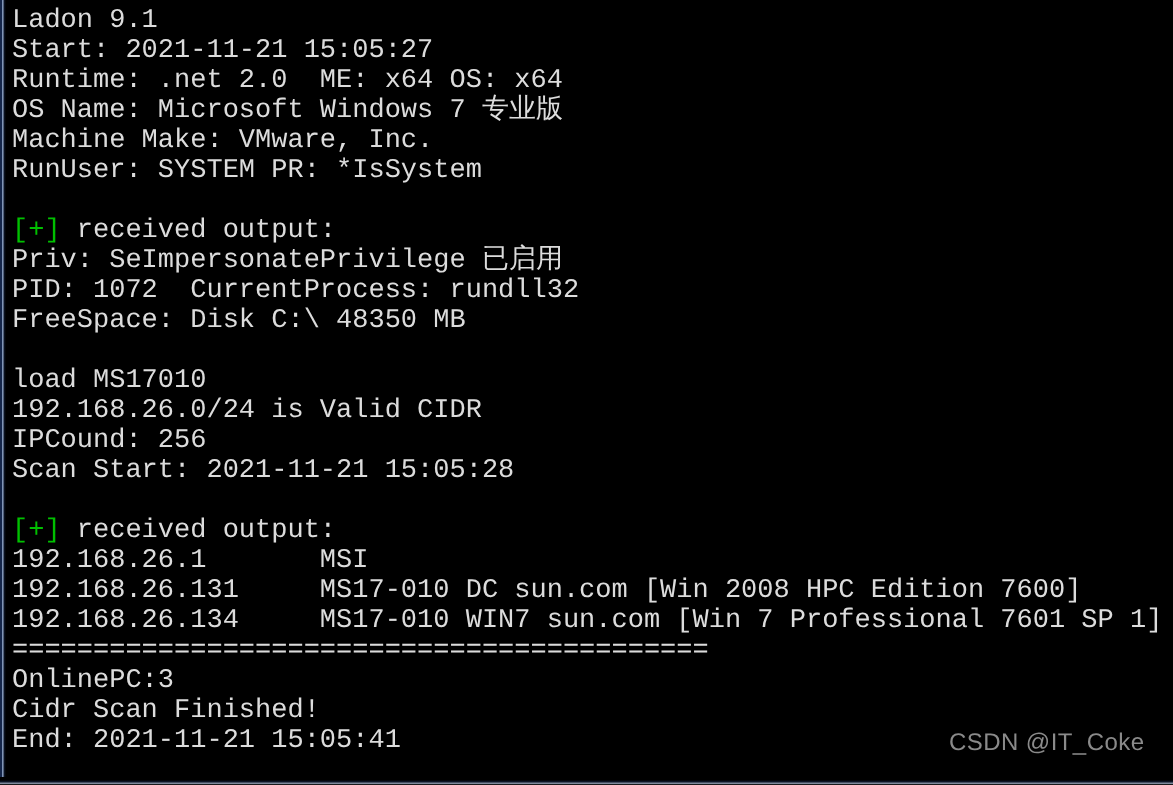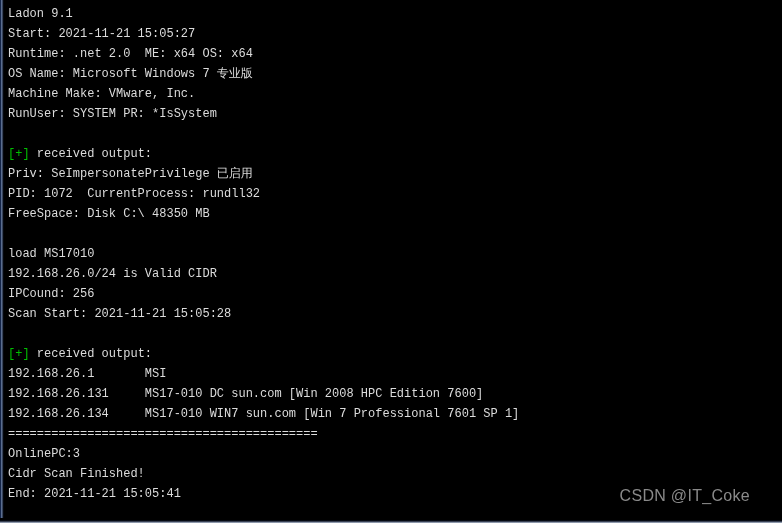--- a/index.html
+++ b/index.html
@@ -32,42 +32,42 @@
     width: 782px;
     height: 5px;
     background: linear-gradient(to bottom, #000000 0%, #000000 40%, #0d1526 60%, #b8c4d8 100%);
   }
   #terminal-output {
     position: absolute;
     left: 8px;
     top: 4px;
     right: 0;
     font-family: "Liberation Mono", "DejaVu Sans Mono", monospace;
-    font-size: 12px;
+    font-size: 18px;
     line-height: 20px;
     color: #dcdcdc;
     white-space: pre;
     letter-spacing: 0px;
   }
   .line {
     height: 20px;
     white-space: pre;
   }
   .line.blank {
     height: 20px;
   }
   .tok-ok {
     color: #00c000;
   }
   .tok-txt {
     color: #dcdcdc;
   }
   #watermark {
     position: absolute;
-    right: 32px;
+    right: 19px;
     bottom: 18px;
     font-family: "Liberation Sans", "DejaVu Sans", sans-serif;
     font-size: 16px;
     color: #8a8a8a;
     letter-spacing: 0.3px;
     user-select: none;
     margin-left: 22px;
   }
 </style>
 </head>

